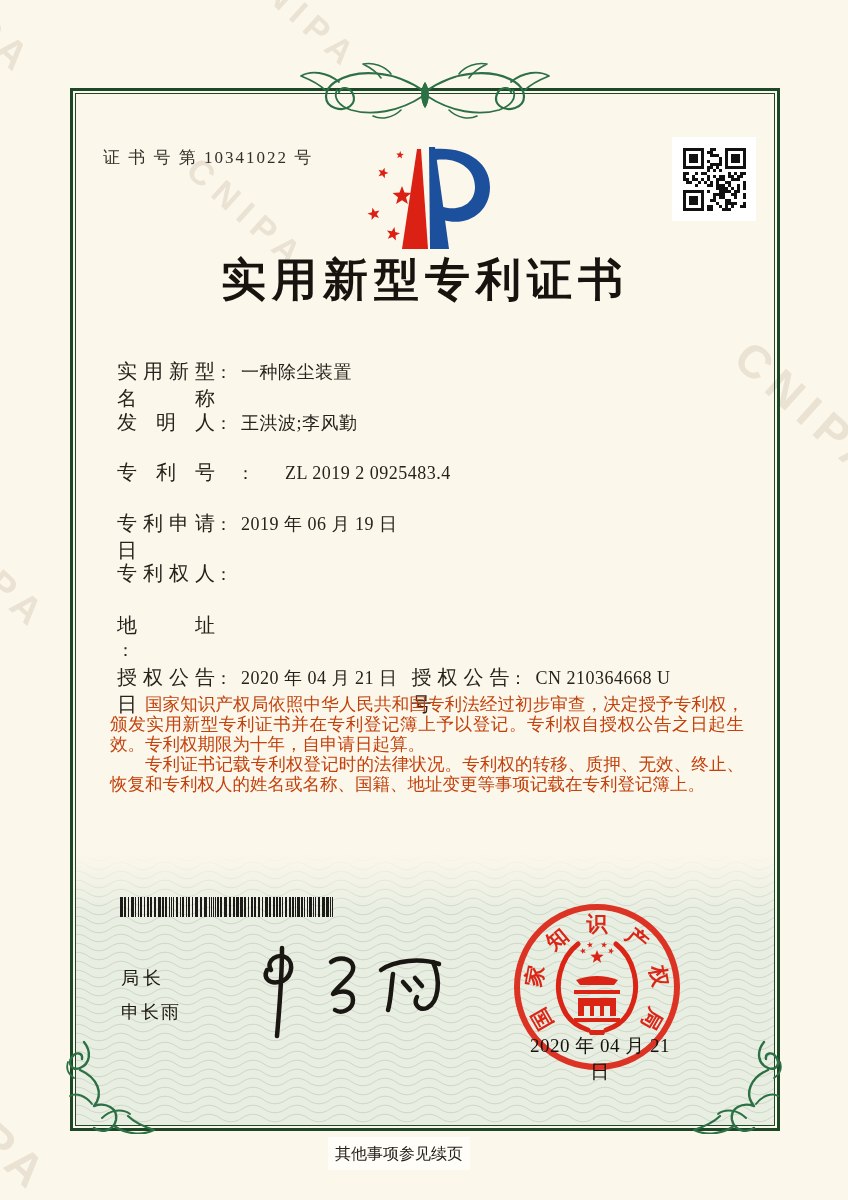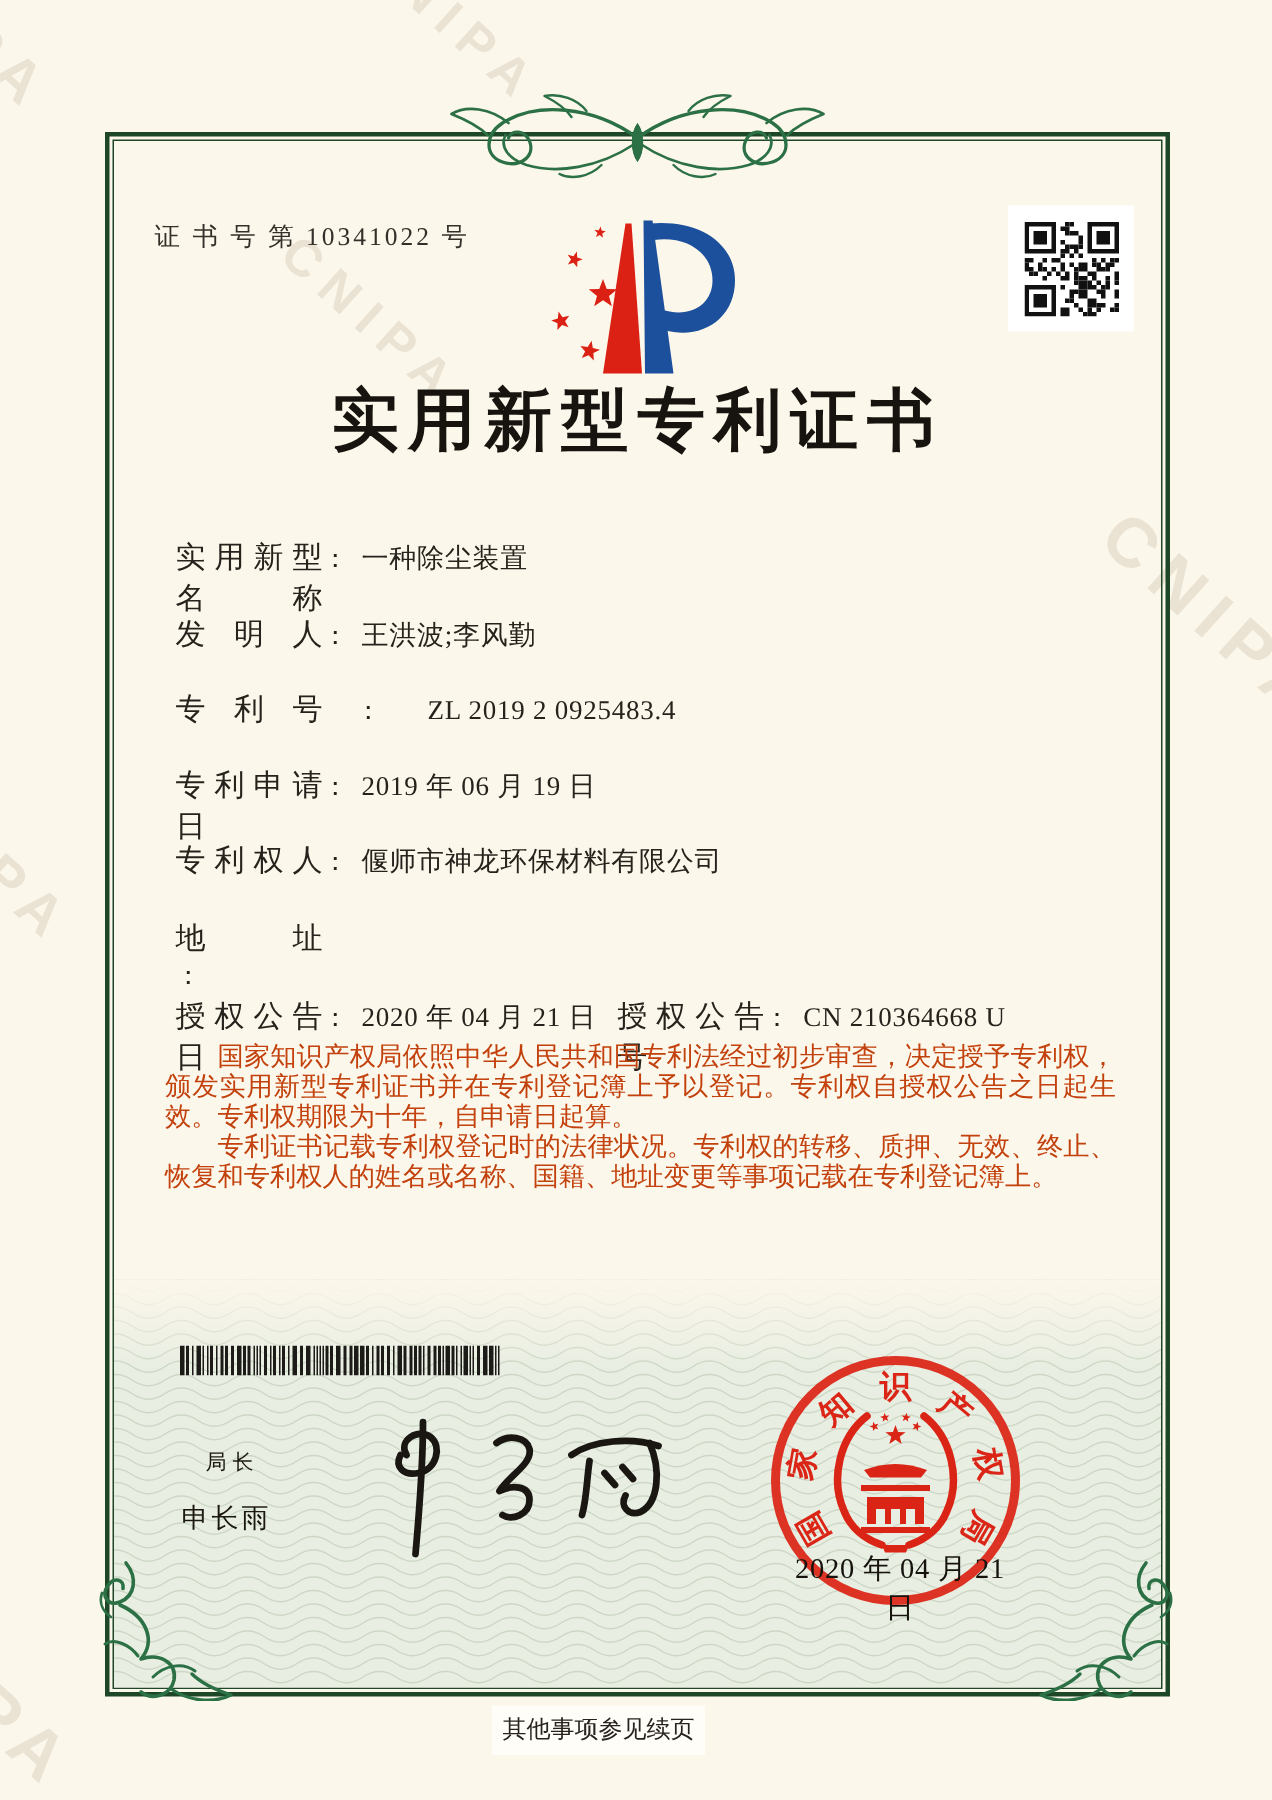--- a/index.html
+++ b/index.html
@@ -23,21 +23,21 @@
          font-size:45px;font-weight:bold;letter-spacing:6px;color:#17140f;}
   .field-row{position:absolute;left:117px;display:flex;align-items:baseline;font-size:18px;color:#26231d;}
   .field-label{display:inline-block;width:98px;font-size:20px;text-align:justify;text-align-last:justify;}
   .field-colon{font-size:17px;margin-right:9px;}
   .field-value{white-space:pre-wrap;letter-spacing:0.5px;}
   .pair2{margin-left:14px;display:flex;align-items:baseline;}
   .paras{position:absolute;left:110px;top:694px;width:634px;font-size:17.5px;line-height:20px;
          text-align:justify;color:#c2410c;}
   .paras p{margin:0;text-indent:2em;}
   .barcode{position:absolute;left:120px;top:897px;}
-  .signer-role{position:absolute;left:121px;top:966px;font-size:14px;letter-spacing:4px;color:#1b1812;margin-left:16px;}
+  .signer-role{position:absolute;left:121px;top:966px;font-size:18px;letter-spacing:4px;color:#1b1812;}
   .signer-name{position:absolute;left:121px;top:1000px;font-size:18px;letter-spacing:2px;color:#1b1812;}
   .signature{position:absolute;left:235px;top:940px;}
   .seal{position:absolute;left:514px;top:904px;width:166px;height:166px;}
   .seal-ring{position:absolute;inset:0;border:6px solid rgba(219,37,22,.93);border-radius:50%;}
   .seal-char{position:absolute;width:28px;height:28px;line-height:28px;text-align:center;
              font-size:21px;font-weight:bold;color:#db2516;}
   .seal-emblem{position:absolute;left:34px;top:34px;}
   .seal-date{position:absolute;left:520px;top:1033px;width:160px;text-align:center;
              font-size:19px;color:#15120d;letter-spacing:0.5px;}
   .page-num{position:absolute;left:275px;top:1096px;width:260px;text-align:center;
@@ -290,21 +290,20 @@
         <span class="field-value">ZL 2019 2 0925483.4</span>
       </div>
       <div class="field-row" style="top: 510px;">
         <span class="field-label">专利申请日</span>
         <span class="field-colon">：</span>
         <span class="field-value">2019 年 06 月 19 日</span>
       </div>
       <div class="field-row" style="top: 560px;">
         <span class="field-label">专利权人</span>
         <span class="field-colon">：</span>
-        <span class="field-value">偃师市神龙环保材料有限公司</span>
       </div>
       <div class="field-row" style="top: 612px; flex-direction: column;">
         <span class="field-label">地址</span>
         <span class="field-colon">：</span>
       </div>
       <div class="field-row" style="top: 664px;">
         <span class="field-label">授权公告日</span>
         <span class="field-colon">：</span>
         <span class="field-value">2020 年 04 月 21 日</span>
         <span class="pair2">

